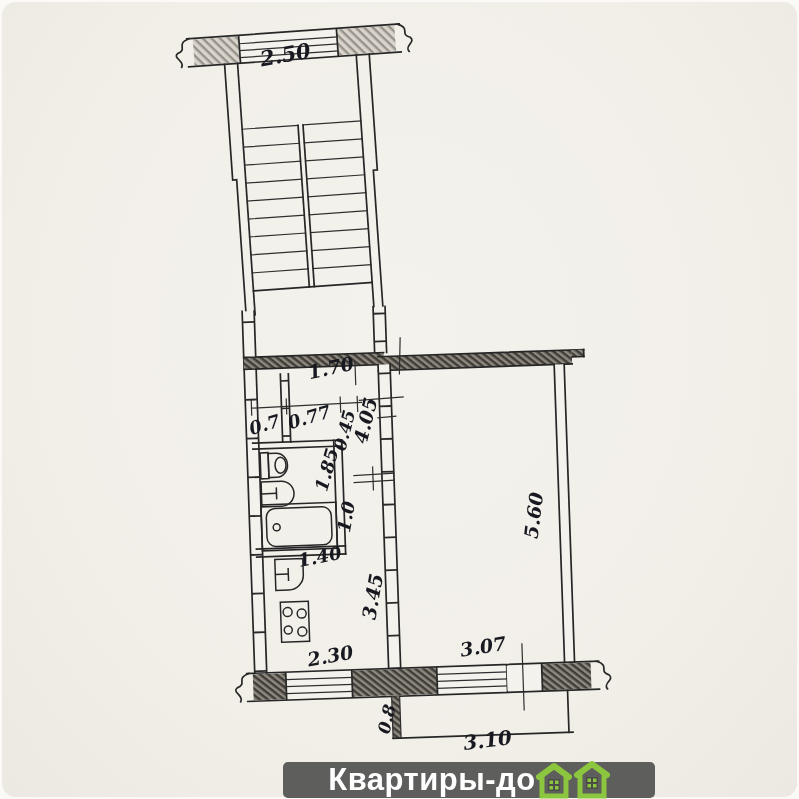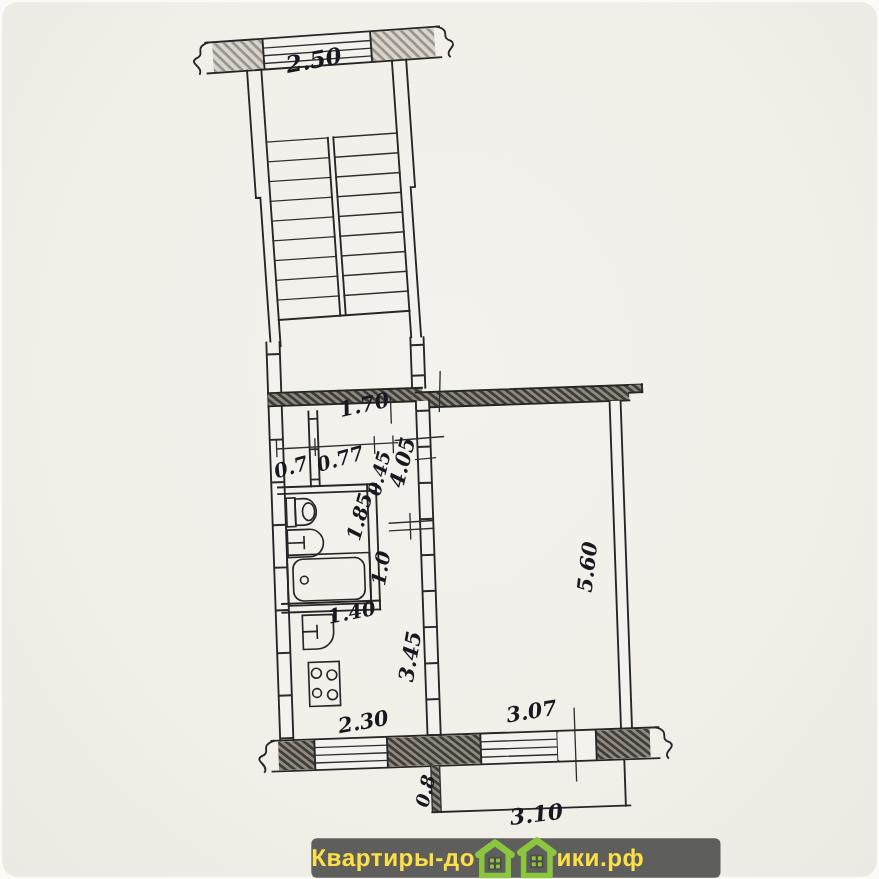--- a/index.html
+++ b/index.html
@@ -7,22 +7,22 @@
   .paper{position:absolute;inset:2px;border-radius:14px;
          background:radial-gradient(ellipse at 50% 42%, #f4f2ec 0%, #f1efe8 62%, #ebe9e1 100%);}
   svg{position:absolute;left:0;top:0;}
   .w  {stroke:#262626;stroke-width:1.7;fill:none;stroke-linecap:square;}
   .thin{stroke:#2e2e2e;stroke-width:1.2;fill:none;stroke-linecap:square;}
   .fix{stroke:#262626;stroke-width:1.5;fill:none;}
   .dim{font-family:"DejaVu Serif",serif;font-style:italic;font-weight:700;
        fill:#181820;}
   .wm-bar{position:absolute;left:283px;top:762px;width:372px;height:36px;
           background:#5e5e5d;border-radius:5px;display:flex;align-items:center;
-          justify-content:flex-start;font-family:"Liberation Sans",sans-serif;
-          font-weight:bold;font-size:22px;color:#fde047;letter-spacing:.5px;
+          justify-content:center;font-family:"Liberation Sans",sans-serif;
+          font-weight:bold;font-size:31px;color:#ffffff;letter-spacing:.5px;
           white-space:nowrap;}
   .wm-bar svg{position:static;margin:0 -3px 0 -1px;flex:0 0 auto;}
 </style>
 </head>
 <body>
 
 <div class="photo">
   <div class="paper"></div>
 
   <svg width="799" height="799" viewBox="0 0 799 799">
@@ -269,15 +269,14 @@
       <g transform="translate(38 -2)">
         <path d="M4,17 L19,6 L34,17" fill="none" stroke="#8cc63e" stroke-width="6" stroke-linejoin="round" stroke-linecap="round"></path>
         <path d="M7,15 V38 H31 V15" fill="none" stroke="#8cc63e" stroke-width="5"></path>
         <rect x="13" y="19" width="12" height="12" fill="#4c4c4b"></rect>
         <rect x="14.5" y="20.5" width="3.5" height="3.5" fill="#8cc63e"></rect>
         <rect x="20" y="20.5" width="3.5" height="3.5" fill="#8cc63e"></rect>
         <rect x="14.5" y="26" width="3.5" height="3.5" fill="#8cc63e"></rect>
         <rect x="20" y="26" width="3.5" height="3.5" fill="#8cc63e"></rect>
       </g>
     </svg>
-    <span>ики.рф</span>
   </div>
 </div>
 
 </body></html>

